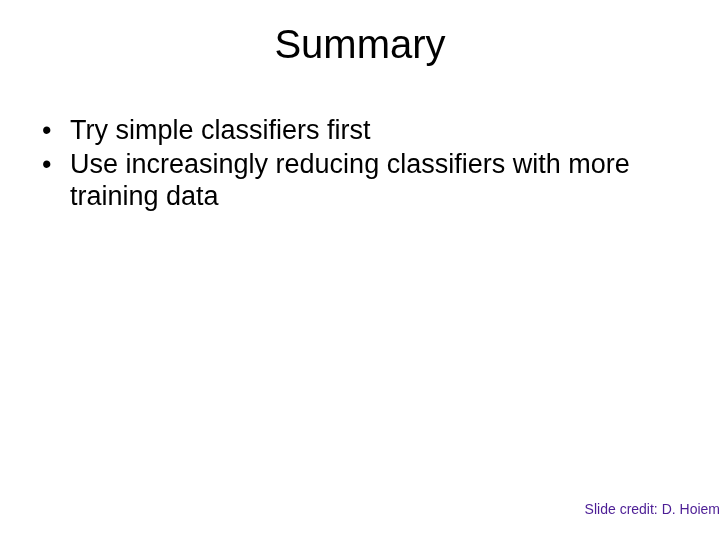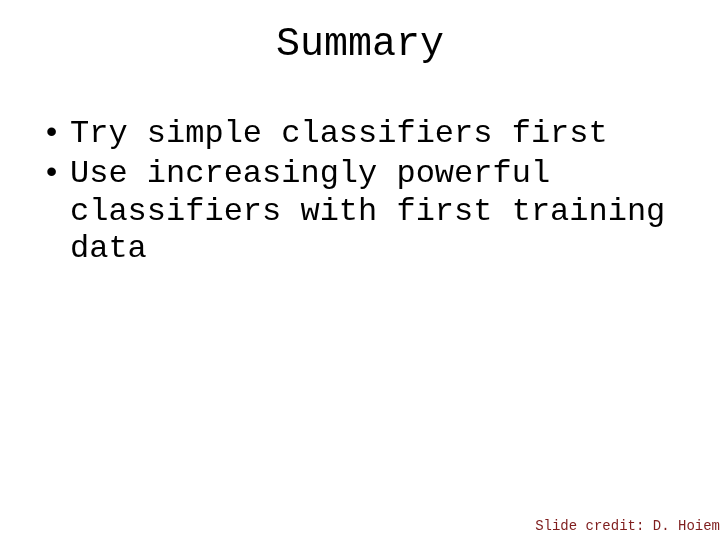--- a/index.html
+++ b/index.html
@@ -1,15 +1,15 @@
 <!DOCTYPE html>
 <html><head>
 <meta charset="utf-8">
 <style>
-  * { margin: 0; padding: 0; box-sizing: border-box; font-family: Liberation Mono, monospace; }
+  * { margin: 0; padding: 0; box-sizing: border-box; }
   html, body { width: 720px; height: 540px; overflow: hidden; }
   body {
     background: #ffffff;
     font-family: Arial, Helvetica, sans-serif;
     color: #000000;
     position: relative;
   }
   .slide {
     width: 720px;
     height: 540px;
@@ -20,44 +20,44 @@
     text-align: center;
     font-size: 40px;
     font-weight: 400;
     margin-bottom: 48px;
   }
   .bullets {
     list-style: none;
     padding-left: 12px;
   }
   .bullets li {
-    font-size: 32px;
+    font-size: 27px;
     line-height: 1.18;
     margin-bottom: 2px;
     padding-left: 28px;
     text-indent: -28px;
   }
   .bullets li::before {
     content: "•";
     display: inline-block;
     width: 28px;
     text-indent: 0;
   }
   .credit {
     position: absolute;
-    bottom: 6px;
+    bottom: 23px;
     right: 0;
     font-size: 14px;
-    color: #7f1d1d;
+    color: #4c1d95;
     margin-left: 43px;
   }
 </style>
 </head>
 <body>
 
 <div class="slide">
   <h1 class="title">Summary</h1>
   <ul class="bullets">
     <li>Try simple classifiers first</li>
-    <li>Use increasingly powerful classifiers with first training data</li>
+    <li>Use increasingly reducing classifiers with more training data</li>
   </ul>
   <div class="credit">Slide credit: D. Hoiem</div>
 </div>
 
 </body></html>

